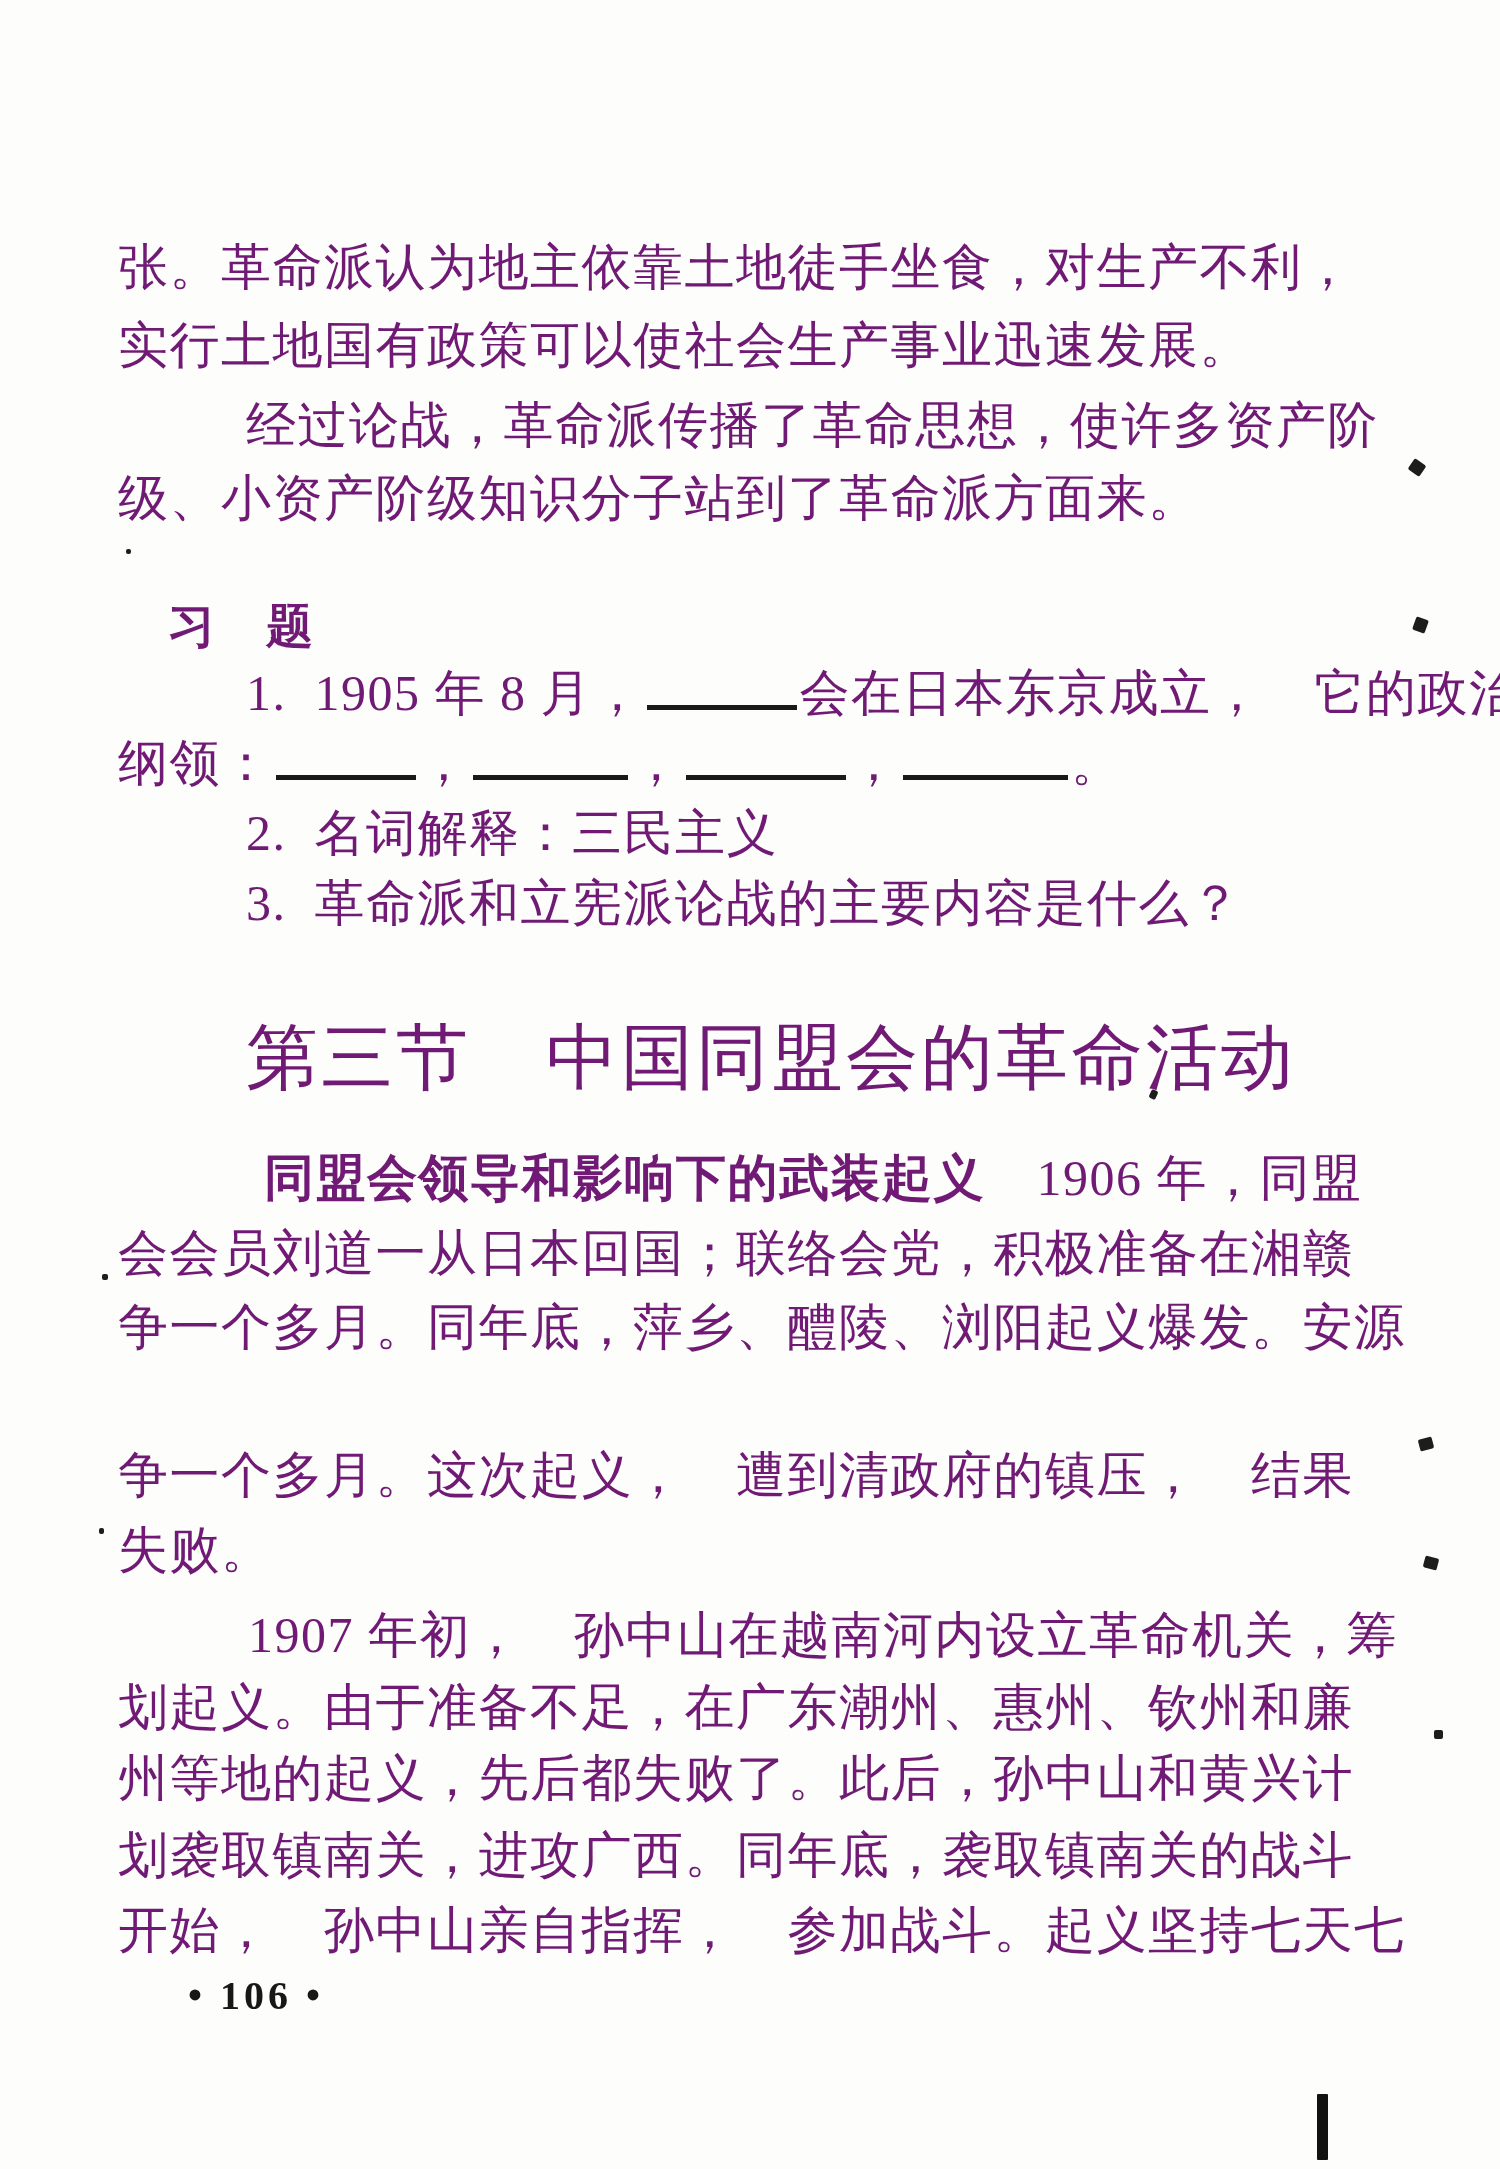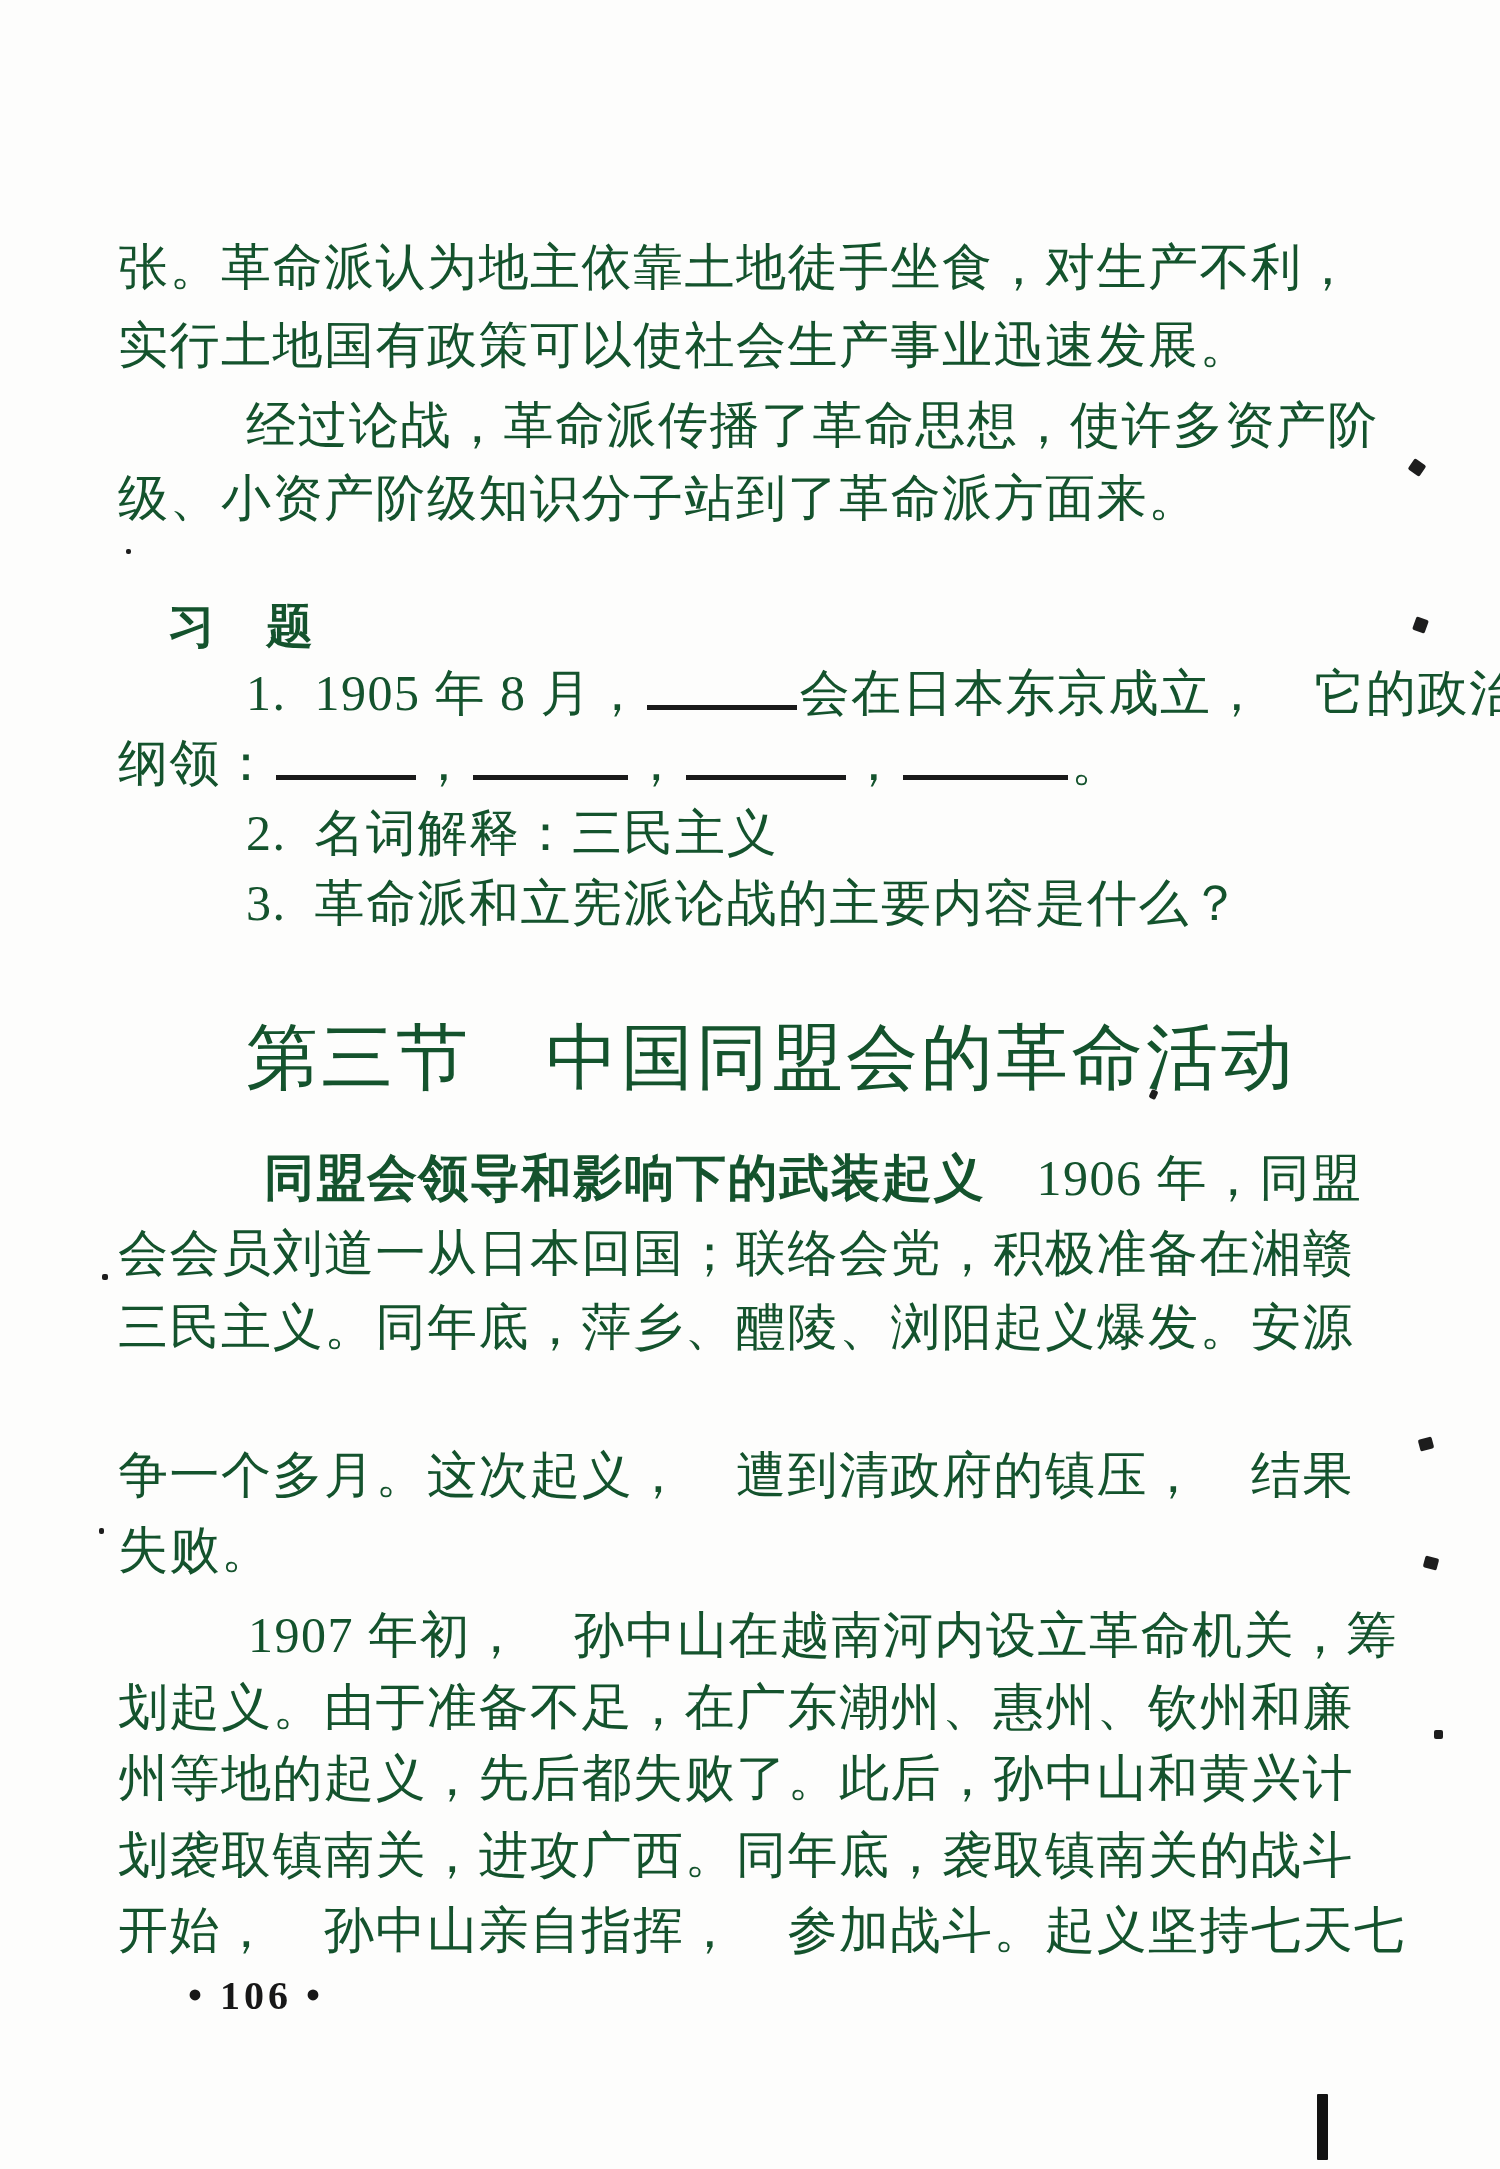--- a/index.html
+++ b/index.html
@@ -11,21 +11,21 @@
     overflow:hidden;
     font-family:"Liberation Serif","DejaVu Serif",serif;
     color:#171717;
   }
   .ln {
     position:absolute;
     white-space:pre;
     font-size:50px;
     line-height:75px;
     letter-spacing:1.5px;
-    color:#14532d;
+    color:#701a75;
   }
   .hei {
     font-family:"Liberation Sans","DejaVu Sans",sans-serif;
     font-weight:700;
   }
   .exhead {
     font-family:"Liberation Sans","DejaVu Sans",sans-serif;
     font-weight:700;
     font-size:47px;
     line-height:70px;
@@ -83,21 +83,21 @@
 
   <div class="ln" style="top:726px; left:118px;"><span>纲领：</span><span class="blank w140"></span><span>，</span><span class="blank w155"></span><span>，</span><span class="blank w160"></span><span>，</span><span class="blank w165"></span><span>。</span></div>
 
   <div class="ln" style="top:796px; left:246px;">2.  名词解释：三民主义</div>
   <div class="ln" style="top:866px; left:246px;">3.  革命派和立宪派论战的主要内容是什么？</div>
 
   <div class="ln title" style="top:1018px; left:246px;">第三节　中国同盟会的革命活动</div>
 
   <div class="ln" style="top:1141px; left:264px;"><span class="hei">同盟会领导和影响下的武装起义</span><span>　1906 年，同盟</span></div>
   <div class="ln" style="top:1216px; left:118px;">会会员刘道一从日本回国；联络会党，积极准备在湘赣</div>
-  <div class="ln" style="top:1290px; left:118px;">三民主义。同年底，萍乡、醴陵、浏阳起义爆发。安源</div>
+  <div class="ln" style="top:1290px; left:118px;">争一个多月。同年底，萍乡、醴陵、浏阳起义爆发。安源</div>
   <div class="ln" style="top:1438px; left:118px;">争一个多月。这次起义，　遭到清政府的镇压，　结果</div>
   <div class="ln" style="top:1513px; left:118px;">失败。</div>
 
   <div class="ln" style="top:1598px; left:248px;">1907 年初，　孙中山在越南河内设立革命机关，筹</div>
   <div class="ln" style="top:1670px; left:118px;">划起义。由于准备不足，在广东潮州、惠州、钦州和廉</div>
   <div class="ln" style="top:1741px; left:118px;">州等地的起义，先后都失败了。此后，孙中山和黄兴计</div>
   <div class="ln" style="top:1893px; left:118px;">开始，　孙中山亲自指挥，　参加战斗。起义坚持七天七</div>
   <div class="ln" style="top:1818px; left:118px;">划袭取镇南关，进攻广西。同年底，袭取镇南关的战斗</div>
 
   <div class="pagenum" style="top:1972px; left:188px;">• 106 •</div>

